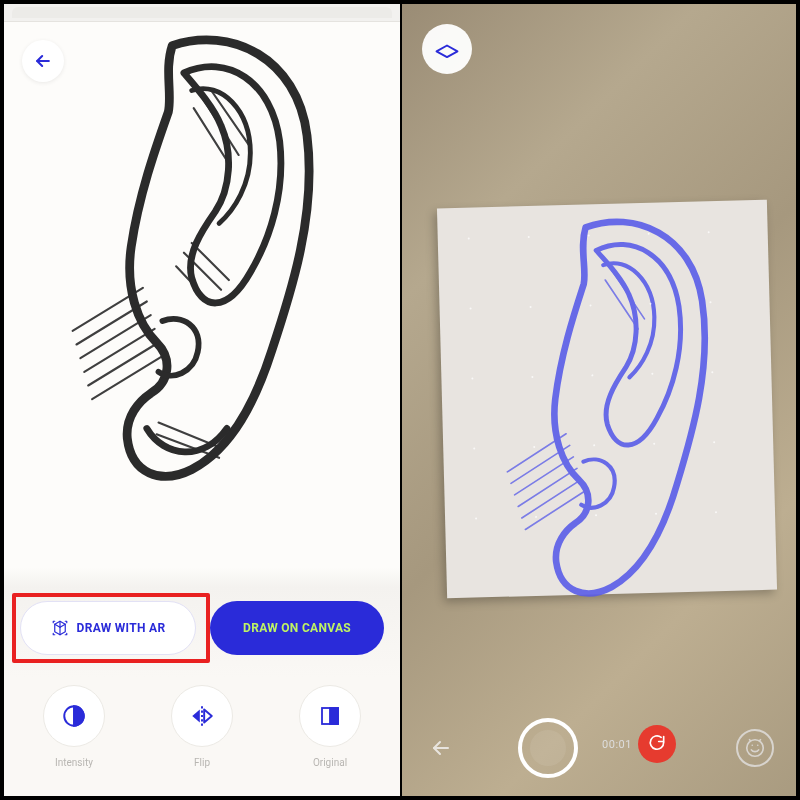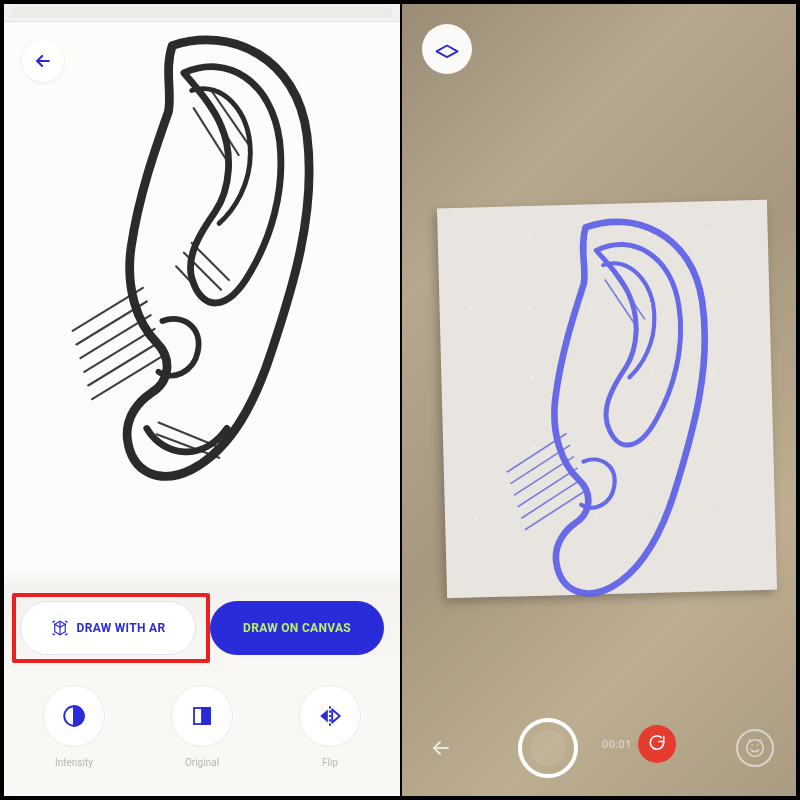--- a/index.html
+++ b/index.html
@@ -329,36 +329,36 @@
         <div class="tool-circle">
           <svg width="26" height="26" viewBox="0 0 24 24" fill="none" stroke="#2a2bd9" stroke-width="1.8">
             <circle cx="12" cy="12" r="9"></circle>
               <path d="M12 3a9 9 0 0 1 0 18z" fill="#2a2bd9"></path>
           </svg>
         </div>
         <span class="tool-label">Intensity</span>
       </div>
       <div class="tool">
         <div class="tool-circle">
-          <svg width="24" height="24" viewBox="0 0 24 24" fill="none" stroke="#2a2bd9" stroke-width="1.8">
-            <rect x="4" y="4" width="16" height="16"></rect>
-              <rect x="12" y="4" width="8" height="16" fill="#2a2bd9"></rect>
-          </svg>
-        </div>
-        <span class="tool-label">Original</span>
-      </div>
-      <div class="tool">
-        <div class="tool-circle">
           <svg width="26" height="26" viewBox="0 0 24 24" fill="none" stroke="#2a2bd9" stroke-width="1.8" stroke-linejoin="round">
             <path d="M12 3v18" stroke-dasharray="2 2"></path>
             <path d="M10 6v12L3 12z" fill="#2a2bd9" stroke="none"></path>
             <path d="M14 6v12l7-6z"></path>
           </svg>
         </div>
         <span class="tool-label">Flip</span>
+      </div>
+      <div class="tool">
+        <div class="tool-circle">
+          <svg width="24" height="24" viewBox="0 0 24 24" fill="none" stroke="#2a2bd9" stroke-width="1.8">
+            <rect x="4" y="4" width="16" height="16"></rect>
+              <rect x="12" y="4" width="8" height="16" fill="#2a2bd9"></rect>
+          </svg>
+        </div>
+        <span class="tool-label">Original</span>
       </div>
     </div>
   </div>
 
   <div class="pane pane-right">
     <div class="ar-viewport">
 
       <div class="paper">
         <svg class="blue-sketch" viewBox="0 0 300 470" xmlns="http://www.w3.org/2000/svg" style="width:100%;height:100%;">
           <g stroke="#5a5de8" fill="none" stroke-linecap="round" stroke-linejoin="round" opacity="0.9">

